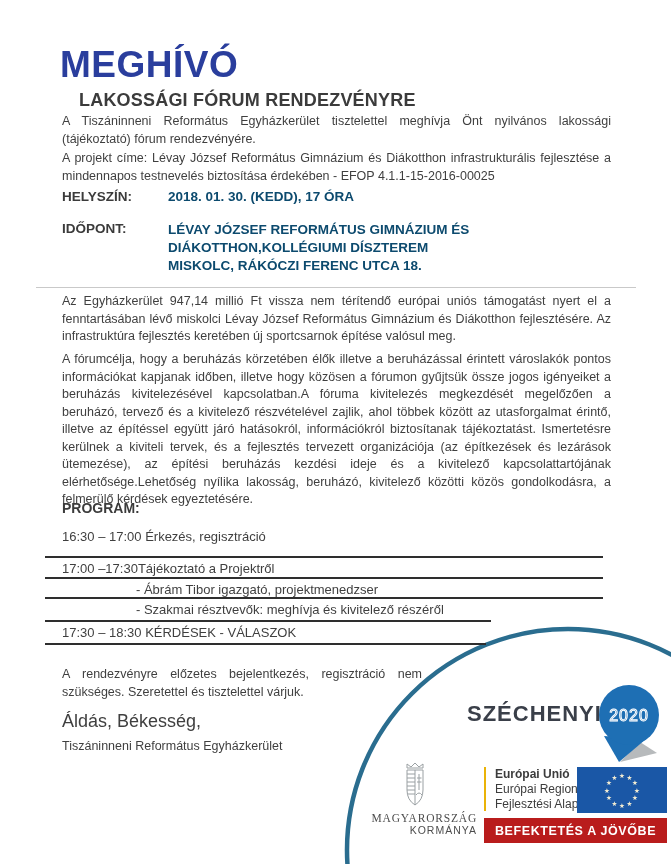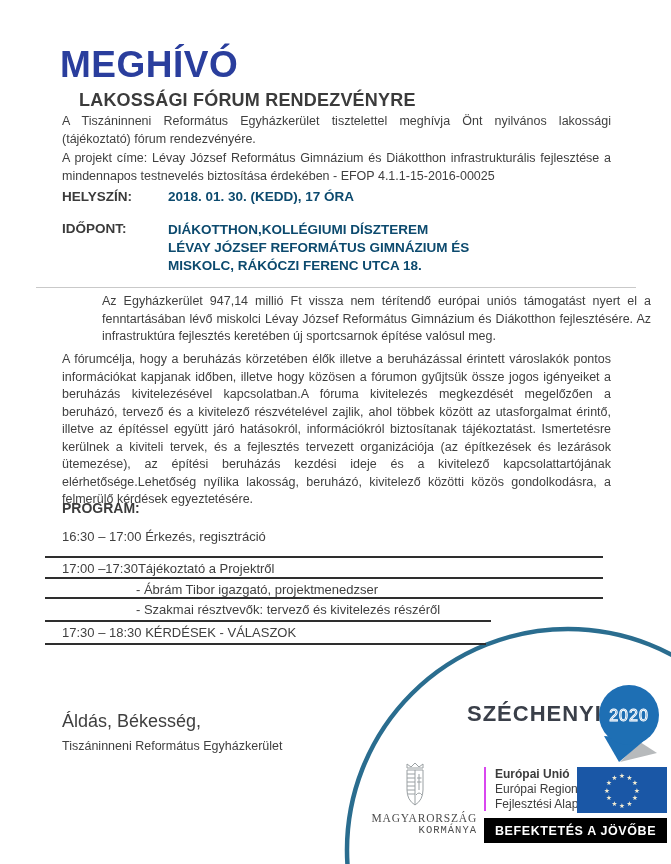--- a/index.html
+++ b/index.html
@@ -26,52 +26,52 @@
   }
   .intro   { left: 62px; top: 113px; width: 549px; }
   .project { left: 62px; top: 150px; width: 549px; }
 
   .kv-label { position: absolute; left: 62px; font-weight: 700; font-size: 13.5px; color: #3b3b3b; }
   .kv-value { position: absolute; left: 168px; font-weight: 700; font-size: 13.5px; color: #0c4a6e; }
   .kv-value div { line-height: 17.8px; }
 
   .light-rule { position: absolute; left: 36px; top: 287px; width: 600px; height: 1px; background: #c9c9c9; }
 
-  .para1 { left: 62px; top: 293px; width: 549px; margin-left: 40px; }
+  .para1 { left: 62px; top: 293px; width: 549px; }
   .para2 { left: 62px; top: 351px; width: 549px; }
 
   .program-label { position: absolute; left: 62px; top: 500px; font-weight: 700; font-size: 14px; color: #3b3b3b; }
   .prog-row { position: absolute; font-size: 13px; color: #3f3f3f; white-space: nowrap; }
   .rule { position: absolute; height: 2px; background: #2e2e2e; }
 
   .closing  { left: 62px; top: 666px; width: 360px; }
   .blessing { position: absolute; left: 62px; top: 711px; font-size: 18px; }
   .signature{ position: absolute; left: 62px; top: 739px; font-size: 12.5px; text-align: center; }
 
   .arc-svg { position: absolute; left: 0; top: 0; pointer-events: none; }
 
   .szechenyi-wordmark {
     position: absolute; left: 467px; top: 701px;
     font-size: 22px; font-weight: 700; letter-spacing: 1px; color: #3a3f49;
   }
   .pin-svg { position: absolute; left: 593px; top: 683px; }
 
   .gov-block { position: absolute; left: 353px; top: 760px; width: 124px; text-align: right; }
   .gov-line1 { font-family: "Liberation Serif", serif; font-size: 11.5px; letter-spacing: 0.8px; color: #4d4d4d; margin-top: 2px; }
-  .gov-line2 { font-family: Liberation Mono, monospace; font-size: 10.5px; letter-spacing: 1px; color: #4d4d4d; }
+  .gov-line2 { font-family: Liberation Sans, sans-serif; font-size: 10.5px; letter-spacing: 1px; color: #4d4d4d; }
 
-  .eu-block { position: absolute; left: 484px; top: 767px; border-left: 2px solid #d946ef; padding-left: 9px; }
+  .eu-block { position: absolute; left: 484px; top: 767px; border-left: 2px solid #eab308; padding-left: 9px; }
   .eu-line  { font-size: 12px; line-height: 14.8px; color: #3c3c3c; }
   .eu-line.bold { font-weight: 700; }
 
   .flag-svg { position: absolute; left: 577px; top: 767px; }
 
   .banner {
     position: absolute; left: 484px; top: 818px; width: 183px; height: 25px;
-    background: #000000; color: #ffffff;
+    background: #b91c1c; color: #ffffff;
     display: flex; align-items: center; justify-content: center;
     font-weight: 700; font-size: 12.5px; letter-spacing: 0.6px; white-space: nowrap;
   }
 </style>
 </head>
 <body>
 
 <div class="doc">
 
   <svg class="arc-svg" width="671" height="864" viewBox="0 0 671 864">
@@ -85,46 +85,47 @@
   <p class="p abs project">A projekt címe: Lévay József Református Gimnázium és Diákotthon infrastrukturális fejlesztése a mindennapos testnevelés biztosítása érdekében - EFOP 4.1.1-15-2016-00025</p>
 
   <div>
     <span class="kv-label" style="top:189px">HELYSZÍN:</span>
     <span class="kv-value" style="top:189px">2018. 01. 30. (KEDD), 17 ÓRA</span>
   </div>
 
   <div>
     <span class="kv-label" style="top:221px">IDŐPONT:</span>
     <div class="kv-value" style="top:221px">
+      <div>LÉVAY JÓZSEF REFORMÁTUS GIMNÁZIUM ÉS</div>
       <div>DIÁKOTTHON,KOLLÉGIUMI DÍSZTEREM</div>
-      <div>LÉVAY JÓZSEF REFORMÁTUS GIMNÁZIUM ÉS</div>
       <div>MISKOLC, RÁKÓCZI FERENC UTCA 18.</div>
     </div>
   </div>
 
   <div class="light-rule"></div>
 
   <p class="p abs para1">Az Egyházkerület 947,14 millió Ft vissza nem térítendő európai uniós támogatást nyert el a fenntartásában lévő miskolci Lévay József Református Gimnázium és Diákotthon fejlesztésére. Az infrastruktúra fejlesztés keretében új sportcsarnok építése valósul meg.</p>
   <p class="p abs para2">A fórumcélja, hogy a beruházás körzetében élők illetve a beruházással érintett városlakók pontos információkat kapjanak időben, illetve hogy közösen a fórumon gyűjtsük össze jogos igényeiket a beruházás kivitelezésével kapcsolatban.A fóruma kivitelezés megkezdését megelőzően a beruházó, tervező és a kivitelező részvételével zajlik, ahol többek között az utasforgalmat érintő, illetve az építéssel együtt járó hatásokról, információkról biztosítanak tájékoztatást. Ismertetésre kerülnek a kiviteli tervek, és a fejlesztés tervezett organizációja (az építkezések és lezárások ütemezése), az építési beruházás kezdési ideje és a kivitelező kapcsolattartójának elérhetősége.Lehetőség nyílika lakosság, beruházó, kivitelező közötti közös gondolkodásra, a felmerülő kérdések egyeztetésére.</p>
 
   <div class="program-label">PROGRAM:</div>
 
   <div>
     <div class="prog-row" style="left:62px; top:529px">16:30 – 17:00 Érkezés, regisztráció</div>
     <div class="rule" style="left:45px; top:556px; width:558px"></div>
     <div class="prog-row" style="left:62px; top:561px">17:00 –17:30Tájékoztató a Projektről</div>
     <div class="rule" style="left:45px; top:577px; width:558px"></div>
     <div class="prog-row" style="left:136px; top:582px">- Ábrám Tibor igazgató, projektmenedzser</div>
     <div class="rule" style="left:45px; top:597px; width:558px"></div>
-    <div class="prog-row" style="left:136px; top:602px">- Szakmai résztvevők: tervező és kivitelezés részéről</div>
+    <div class="prog-row" style="left:136px; top:602px">- Szakmai résztvevők: meghívja és kivitelező részéről</div>
     <div class="rule" style="left:45px; top:620px; width:446px"></div>
     <div class="prog-row" style="left:62px; top:625px">17:30 – 18:30 KÉRDÉSEK - VÁLASZOK</div>
     <div class="rule" style="left:45px; top:643px; width:441px"></div>
   </div>
 
+  <p class="p abs closing">A rendezvényre előzetes bejelentkezés, regisztráció nem szükséges. Szeretettel és tisztelettel várjuk.</p>
   <p class="blessing">Áldás, Békesség,</p>
   <p class="signature">Tiszáninneni Református Egyházkerület</p>
 
   <div class="szechenyi-wordmark">SZÉCHENYI</div>
   <svg class="pin-svg" width="75" height="85" viewBox="0 0 75 85">
     <path d="M 27 79 L 64 70 L 47 59 Z" fill="#b7babc"></path>
     <path d="M 11 53 L 26 79 L 53 56 Z" fill="#1e6fb4"></path>
     <circle cx="36" cy="32" r="30" fill="#1e6fb4"></circle>
     <text x="36" y="38" text-anchor="middle" font-family="Liberation Sans, sans-serif" font-size="16" letter-spacing="1" fill="none" stroke="#ffffff" stroke-width="1">2020</text>
   </svg>

